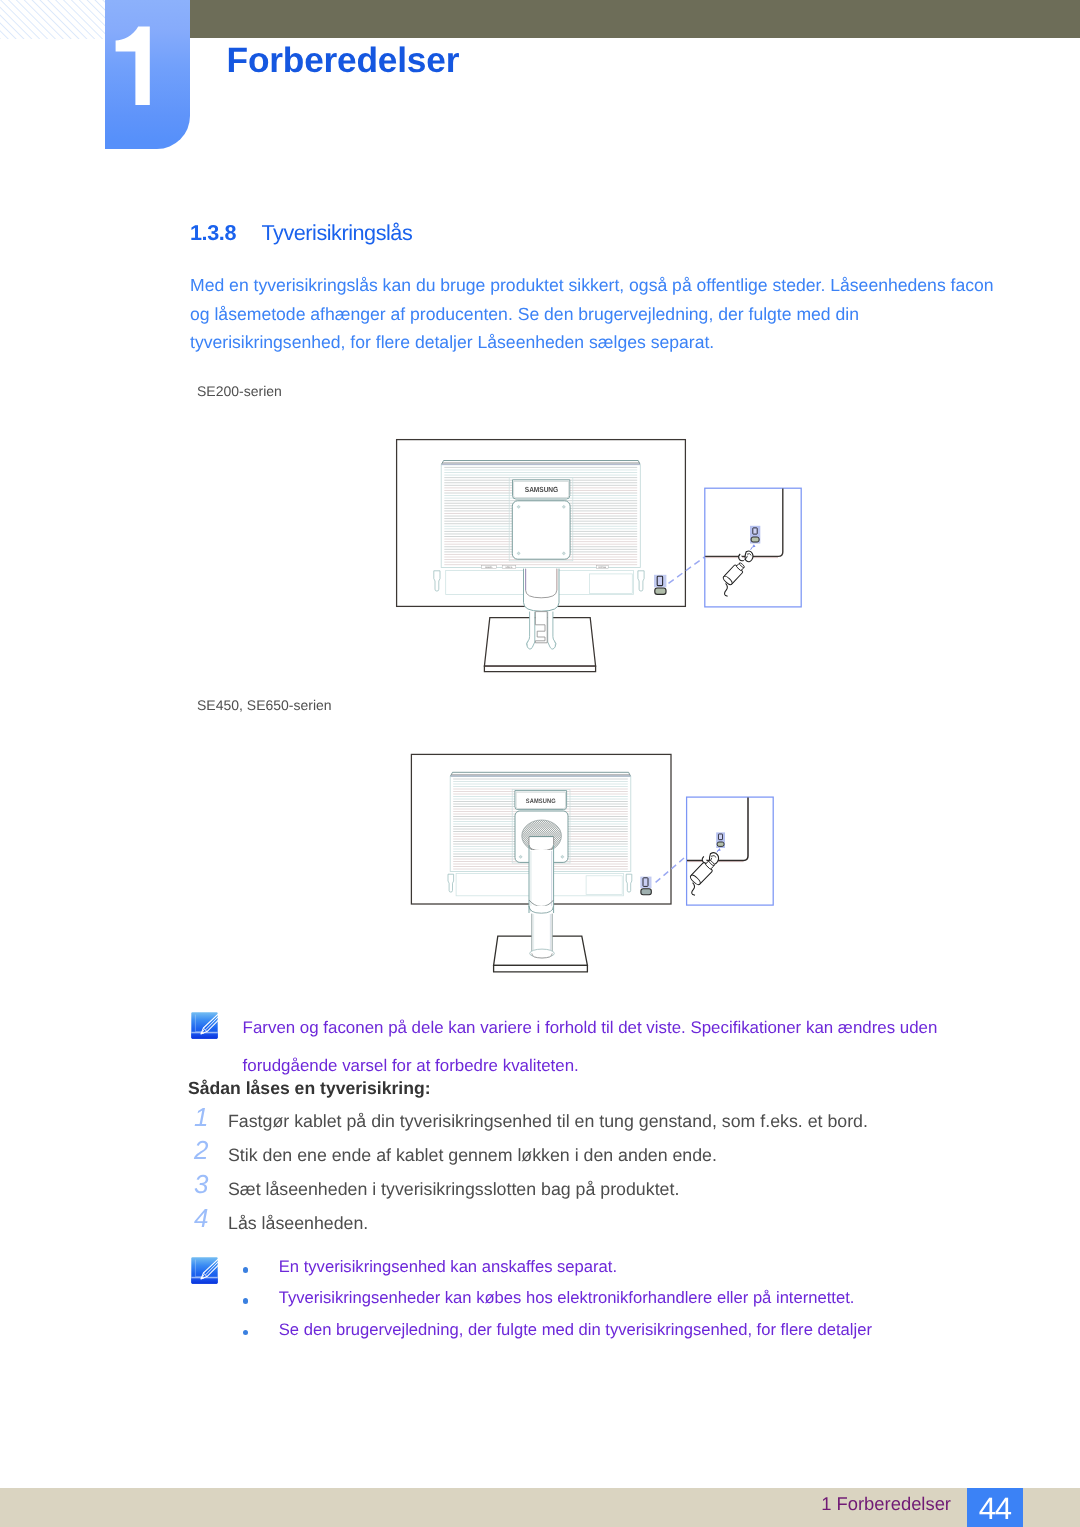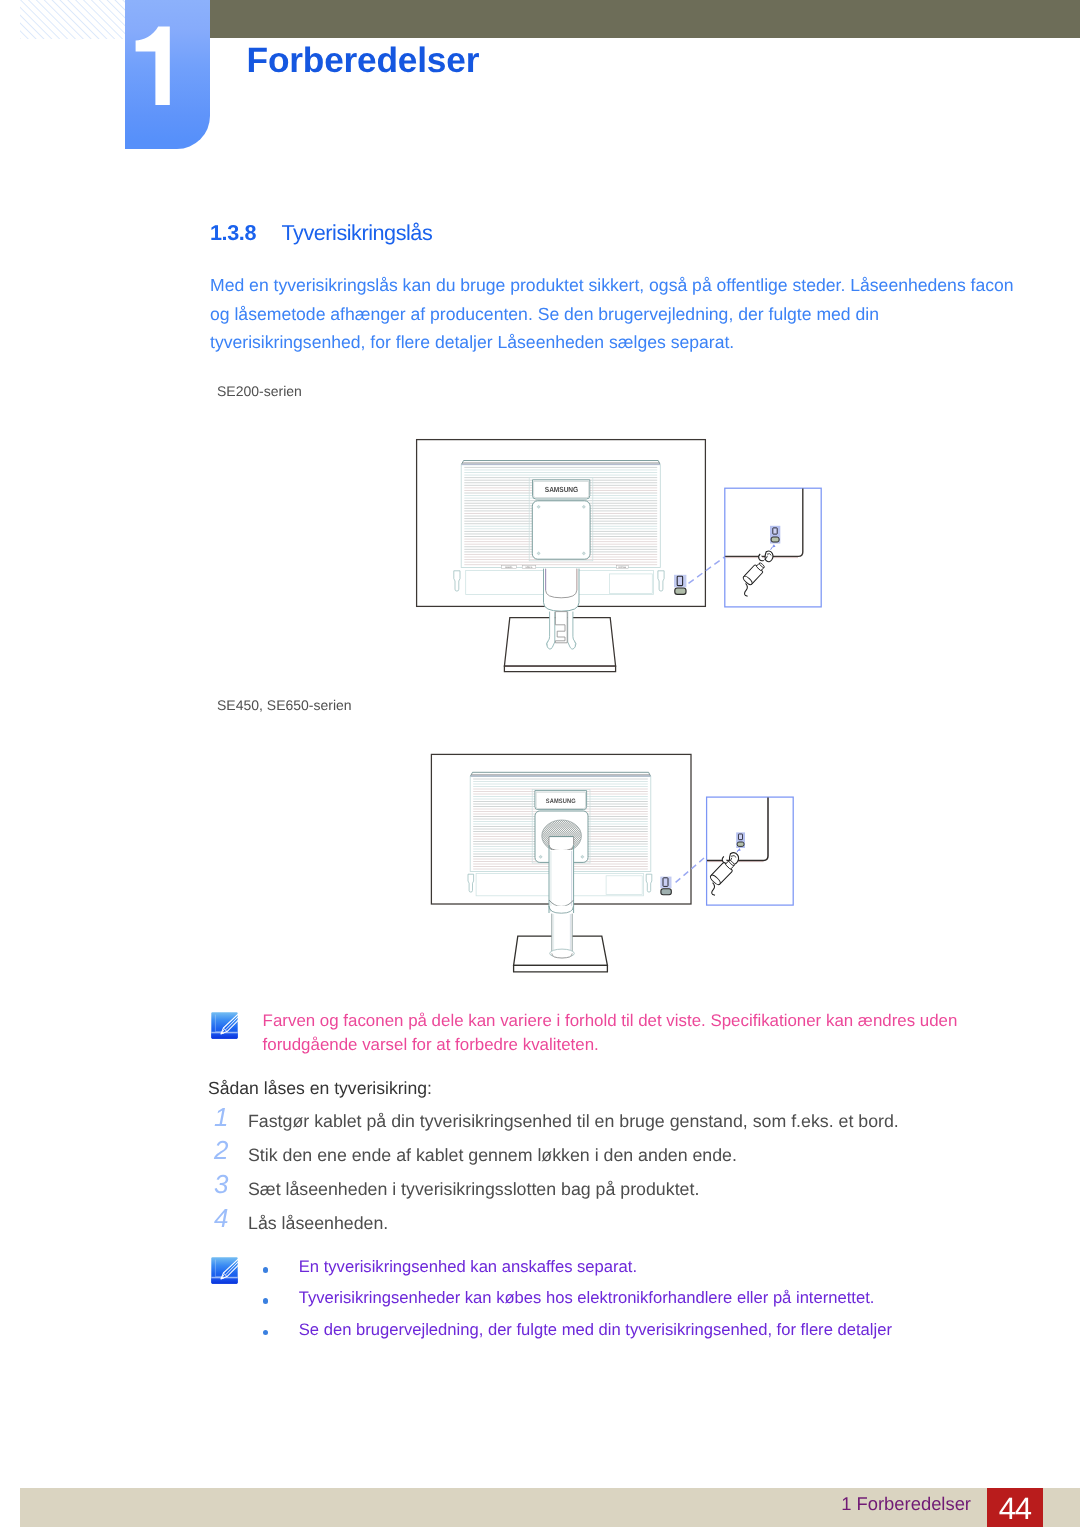--- a/index.html
+++ b/index.html
@@ -1,20 +1,20 @@
 <!DOCTYPE html>
 <html><head>
 <meta charset="utf-8">
 <title>Forberedelser</title>
 <style>
   html,body{margin:0;padding:0;}
   body{width:1080px;height:1527px;background:#ffffff;font-family:"Liberation Sans",sans-serif;
        position:relative;overflow:hidden;-webkit-font-smoothing:antialiased;
        text-rendering:geometricPrecision;}
-  .page{position:absolute;left:0;top:0;width:864px;height:1527px;margin-left:20px;}
+  .page{position:absolute;left:0;top:0;width:864px;height:1527px;}
   
   .hdr-stripes{position:absolute;left:0;top:0;width:105px;height:39px;overflow:hidden;}
   .hdr-olive{position:absolute;left:190px;top:0;width:890px;height:38px;background:#6d6d58;}
   .chap-tab{position:absolute;left:105px;top:0;width:85px;height:149px;
     background:linear-gradient(180deg,#8cb1fb 0%,#86abfb 20%,#71a0fb 45%,#5f94fa 78%,#5690fa 95%,#5690fa 100%);
     border-bottom-right-radius:33px;}
   .chap-num{position:absolute;left:105.4px;top:20.6px;}
   .chap-title{position:absolute;left:226.6px;top:42px;font-size:35.3px;font-weight:700;
     color:#1557e0;letter-spacing:-0.22px;line-height:38px;}
   
@@ -28,38 +28,38 @@
   .cap2{left:197px;top:697px;}
   
   .figwrap{position:absolute;}
   .fig1wrap{left:388px;top:424px;}
   .fig2wrap{left:405px;top:744px;}
   
   .noteicon{position:absolute;}
   .note1-icon{left:190.5px;top:1011.8px;}
   .note2-icon{left:190.5px;top:1257.2px;}
   .note1-text{position:absolute;left:242.6px;top:1008.5px;width:700px;font-size:16.9px;
-    line-height:24px;color:#ec4899;}
-  .proc-head{position:absolute;left:188px;top:1078px;font-size:17.6px;font-weight:400;color:#343434;}
+    line-height:38px;color:#6d28d9;}
+  .proc-head{position:absolute;left:188px;top:1078px;font-size:17.6px;font-weight:700;color:#343434;}
   .steps{position:absolute;left:188px;top:1111px;width:760px;}
   .step{position:relative;height:33.9px;}
   .step-num{position:absolute;left:6px;top:-9.5px;font-size:26px;font-style:italic;
     color:#9cbdfa;font-weight:400;}
   .step-txt{position:absolute;left:40px;top:0;font-size:17.78px;color:#4d4d4d;white-space:nowrap;}
   .bullets{position:absolute;left:242.5px;top:1257px;width:720px;}
   .bullet{position:relative;height:31.25px;}
   .bullet-dot{position:absolute;left:0px;top:10px;width:5.7px;height:5.7px;border-radius:50%;
     background:#3a80e0;}
   .bullet-txt{position:absolute;left:36.3px;top:0;font-size:16.6px;color:#6d28d9;white-space:nowrap;}
   
   .footer-bar{position:absolute;left:0;top:1487.6px;width:1080px;height:40px;background:#dad4c1;}
   .footer-text{position:absolute;left:801px;top:1493px;width:150px;text-align:right;
     font-size:18.4px;font-weight:400;color:#701a75;}
   .footer-page{position:absolute;left:967px;top:1487.6px;width:55.6px;height:40px;
-    background:#b91c1c;color:#ffffff;font-size:31px;text-align:center;line-height:42px;
+    background:#3b82f6;color:#ffffff;font-size:31px;text-align:center;line-height:42px;
     letter-spacing:-1.2px;}
 </style>
 </head>
 <body>
 
 <div class="page">
   <div class="hdr-stripes"><svg width="105" height="39" viewBox="0 0 105 39">
         <defs>
           <pattern id="stp" width="5.56" height="5.56" patternUnits="userSpaceOnUse" patternTransform="rotate(-45)">
             <rect width="5.56" height="5.56" fill="#ffffff"></rect>
@@ -340,21 +340,21 @@
         <path d="M12.4 16.0 L16.0 19.6" fill="none" stroke="#ffffff" stroke-width="0.9"></path>
         <path d="M10.0 21.9 L13.2 17.6" fill="none" stroke="#ffffff" stroke-width="0.85"></path>
         <path d="M11.0 20.0 L12.6 21.5" fill="none" stroke="#ffffff" stroke-width="0.75"></path>
       </svg>
     </div>
   <div class="note1-text">Farven og faconen på dele kan variere i forhold til det viste. Specifikationer kan ændres uden forudgående varsel for at forbedre kvaliteten.</div>
   <div class="proc-head">Sådan låses en tyverisikring:</div>
   <div class="steps">
     <div class="step">
       <span class="step-num">1</span>
-      <span class="step-txt">Fastgør kablet på din tyverisikringsenhed til en bruge genstand, som f.eks. et bord.</span>
+      <span class="step-txt">Fastgør kablet på din tyverisikringsenhed til en tung genstand, som f.eks. et bord.</span>
     </div>
     <div class="step">
       <span class="step-num">2</span>
       <span class="step-txt">Stik den ene ende af kablet gennem løkken i den anden ende.</span>
     </div>
     <div class="step">
       <span class="step-num">3</span>
       <span class="step-txt">Sæt låseenheden i tyverisikringsslotten bag på produktet.</span>
     </div>
     <div class="step">

